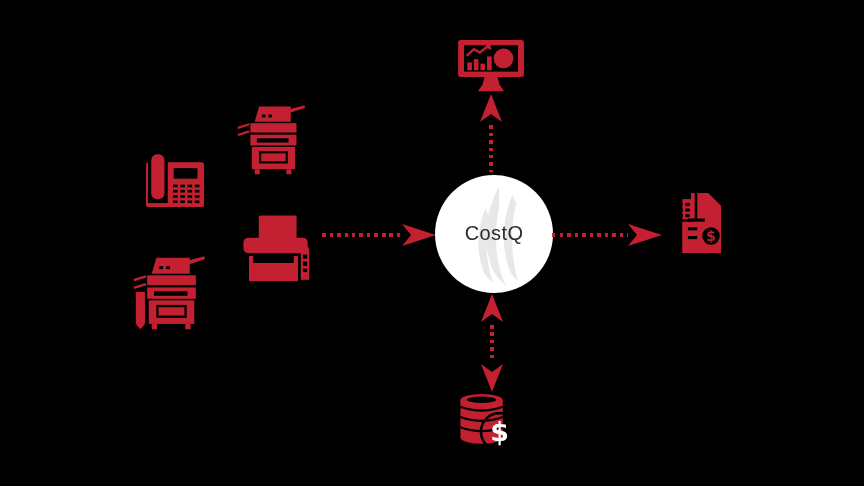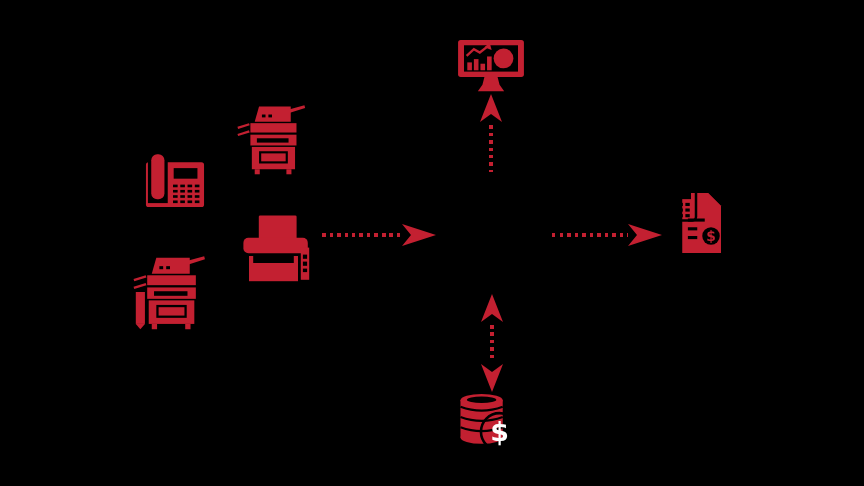--- a/index.html
+++ b/index.html
@@ -147,20 +147,28 @@
     </svg>
   </div>
 
   <div class="arrow a-left">
     <div class="dots-h"></div>
     <svg class="head-r" viewBox="0 0 34 22">
         <polygon class="f-red" points="34,11 0,0 9,11 0,22"></polygon>
       </svg>
   </div>
 
+  <div class="node">
+    <svg class="flame" viewBox="0 0 52 104">
+      <path class="f-wm" d="M28,0 C14,26 10,54 20,82 C23,91 29,98 36,103 C25,84 22,50 28,22 Z"></path>
+      <path class="f-wm" d="M14,22 C5,44 4,66 12,88 C14,93 18,97 22,99 C14,78 13,48 18,32 Z"></path>
+      <path class="f-wm" d="M42,8 C32,32 30,58 38,84 C40,90 44,95 48,98 C40,72 40,38 46,18 Z"></path>
+    </svg>
+    <div class="label">CostQ</div>
+  </div>
 
   <div class="arrow a-up">
     <svg class="head-u" viewBox="0 0 22 28">
         <polygon class="f-red" points="11,0 22,28 11,20 0,28"></polygon>
       </svg>
     <div class="dots-v"></div>
   </div>
 
   <div class="icon i-monitor">
     <svg viewBox="0 0 100 82">

